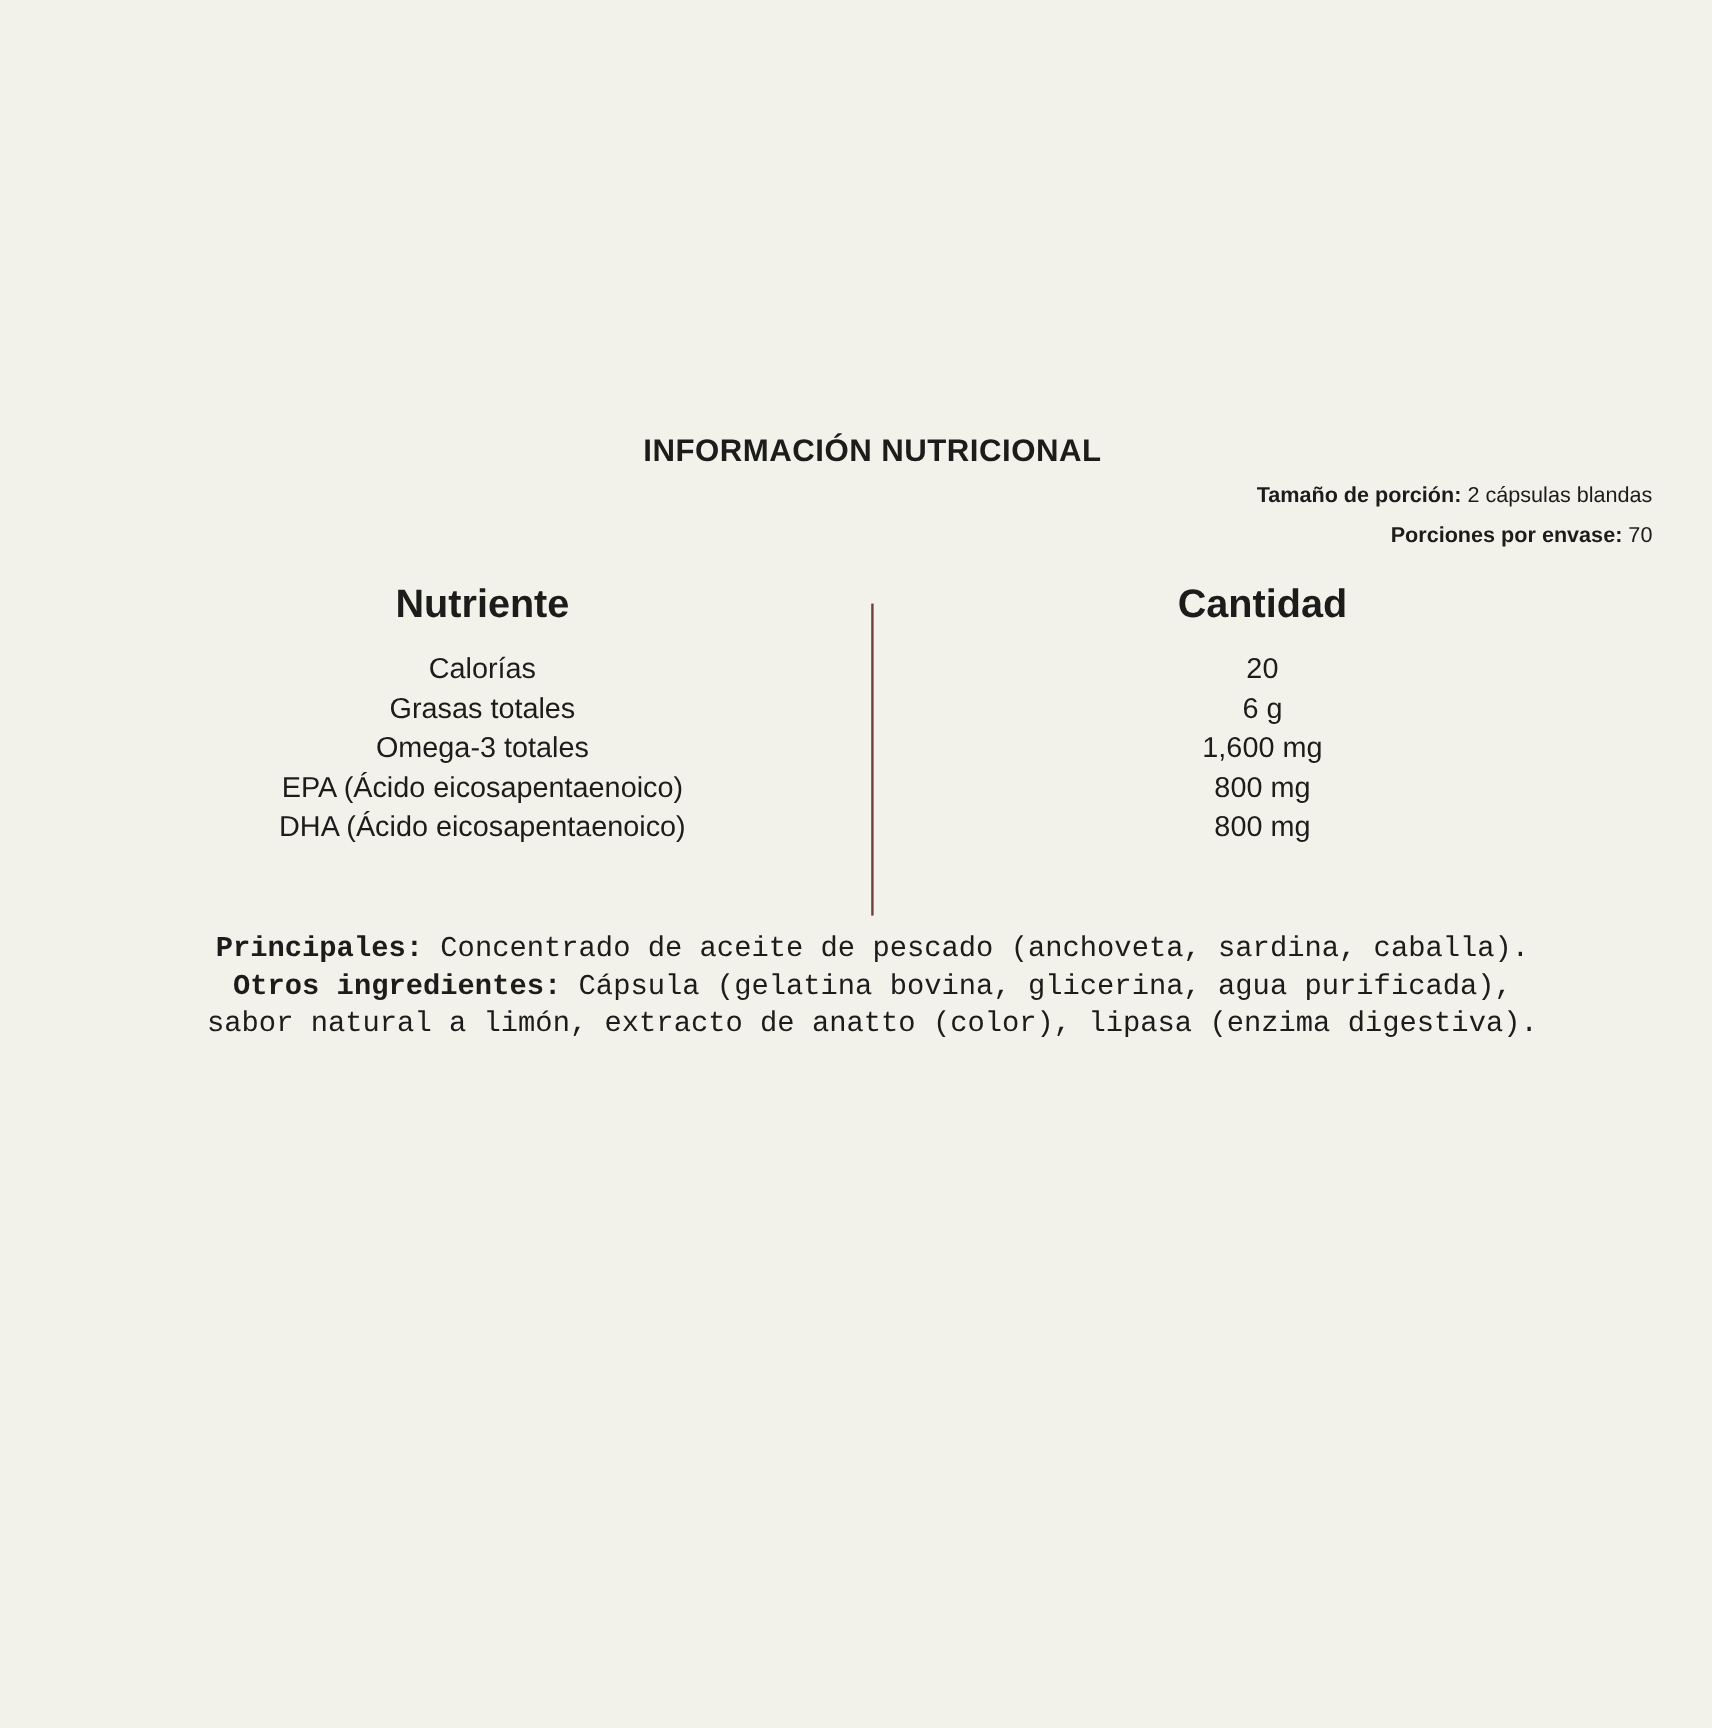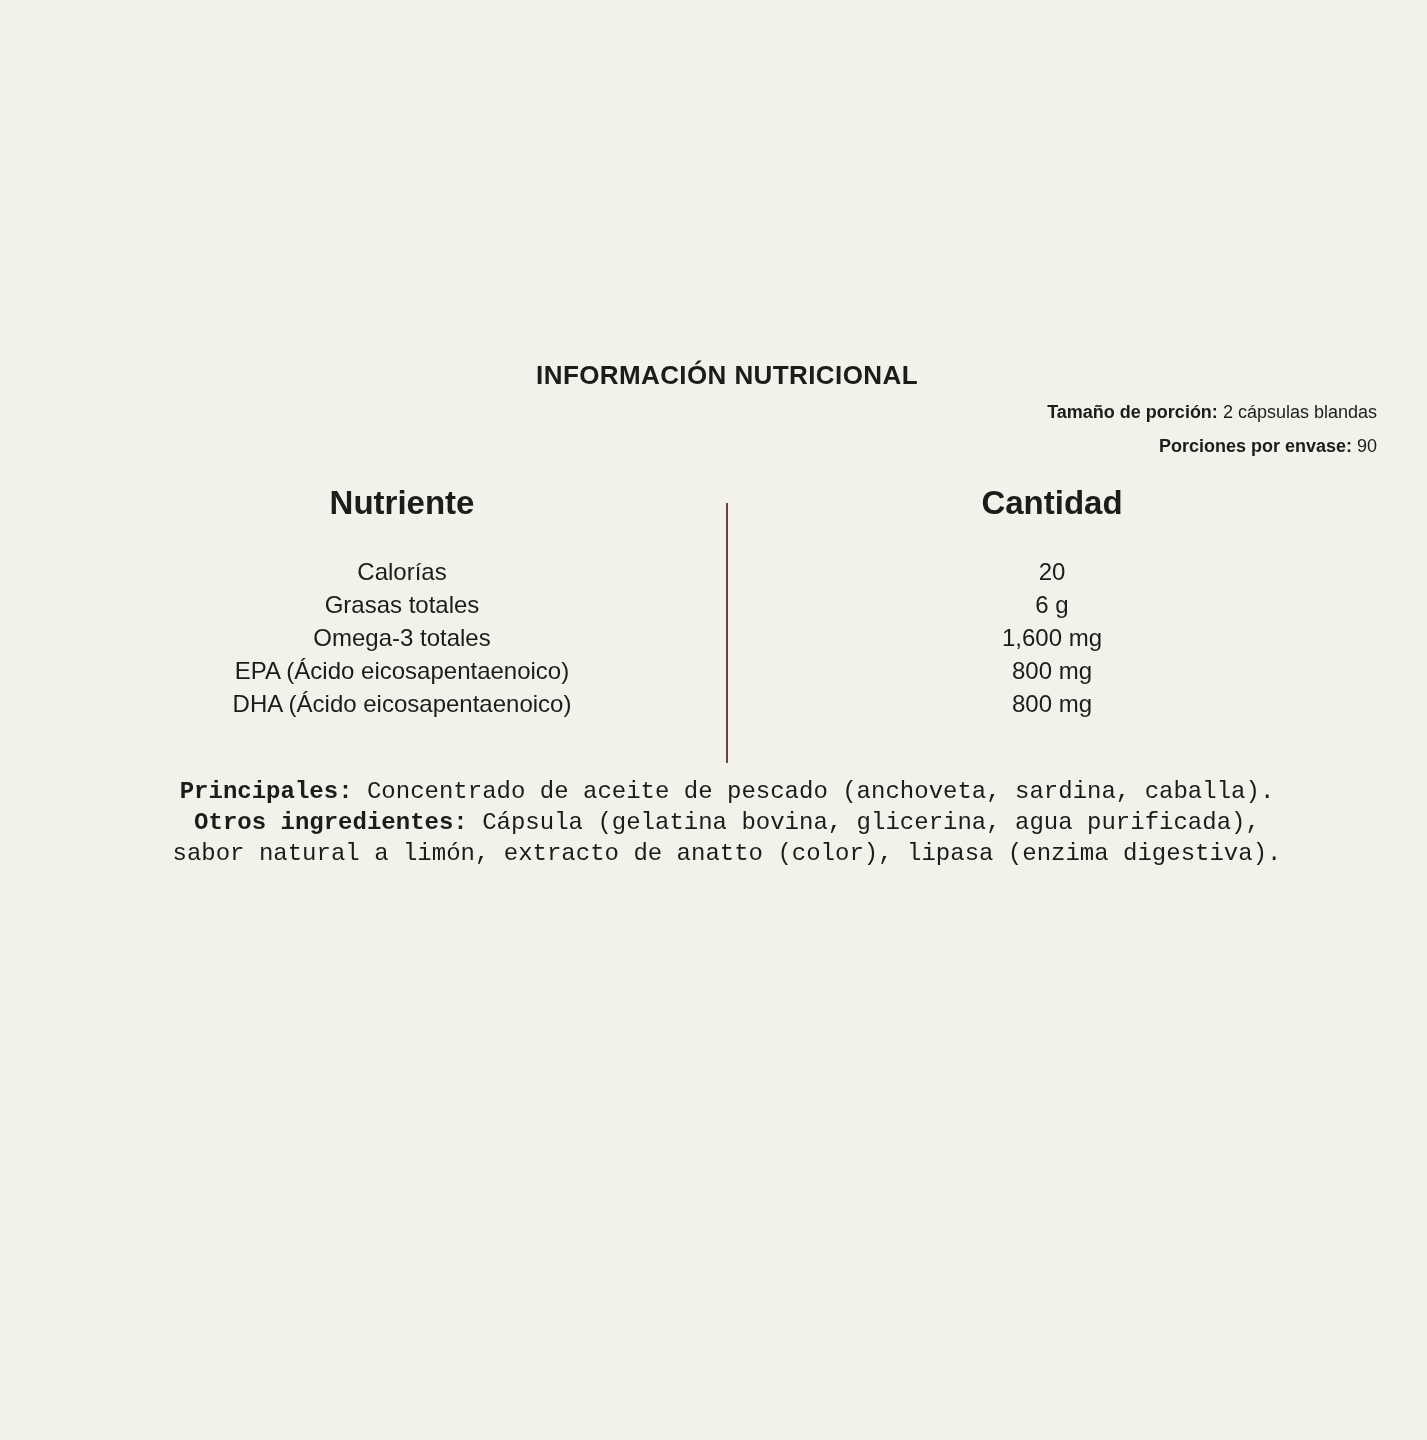--- a/index.html
+++ b/index.html
@@ -48,21 +48,21 @@
     top: 488px;
     left: 0;
     width: 100%;
     display: flex;
     font-size: 33px;
     font-weight: 700;
     line-height: 30px;
   }
   .table-rows {
     position: absolute;
-    top: 555px;
+    top: 541px;
     left: 0;
     width: 100%;
     font-size: 24px;
     line-height: 33px;
   }
   .trow { display: flex; }
   .cell {
     width: 650px;
     text-align: center;
   }
@@ -88,21 +88,21 @@
 </style>
 </head>
 <body>
 
 <div class="panel">
 
   <h1 class="title">INFORMACIÓN NUTRICIONAL</h1>
 
   <div class="serving">
     <p><b>Tamaño de porción:</b> <span>2 cápsulas blandas</span></p>
-    <p><b>Porciones por envase:</b> <span>90</span></p>
+    <p><b>Porciones por envase:</b> <span>70</span></p>
   </div>
 
   <div class="table-header">
     <div class="cell">Nutriente</div>
     <div class="cell">Cantidad</div>
   </div>
 
   <div class="divider"></div>
 
   <div class="table-rows">

